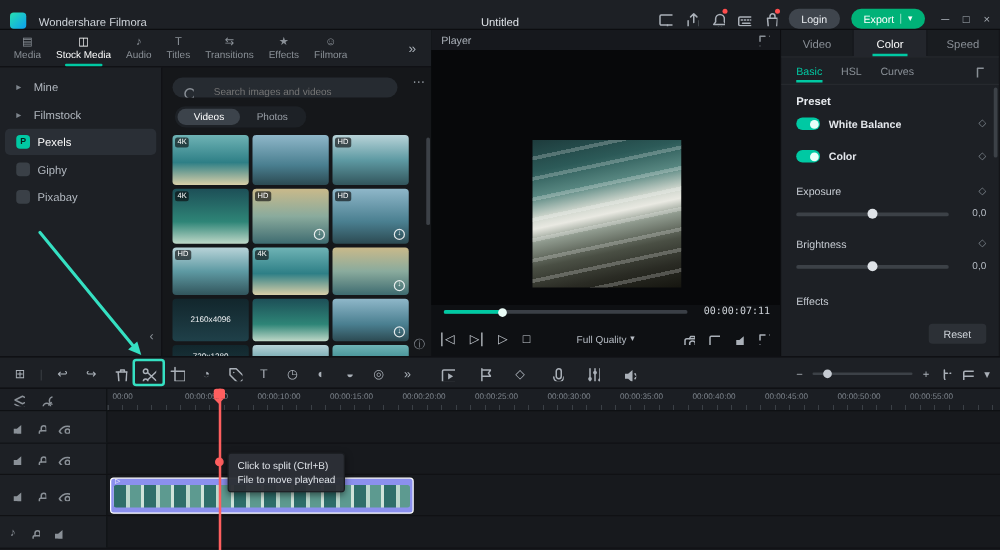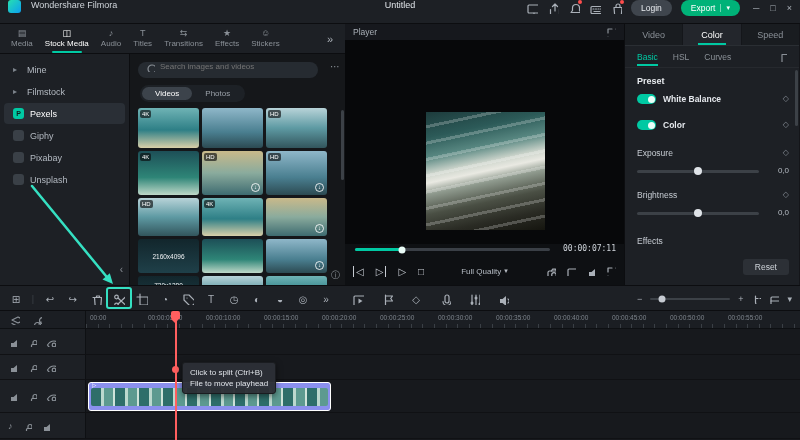--- a/index.html
+++ b/index.html
@@ -2,21 +2,21 @@
 <html><head>
 <meta charset="utf-8">
 <style>
 *{margin:0;padding:0;box-sizing:border-box}
 body{background:#0b0c0e;font-family:"Liberation Sans","DejaVu Sans",sans-serif;-webkit-font-smoothing:antialiased}
 .app{position:relative;width:800px;height:440px;background:#141519;color:#c6cbd2;font-size:9px;overflow:hidden}
 .si{width:12px;height:12px;fill:none;stroke:currentColor;stroke-width:1.2;stroke-linecap:round;stroke-linejoin:round;display:block}
 .si.sm{width:10px;height:10px}
 .sf{fill:currentColor;stroke:none}
 
-.titlebar{position:absolute;top:0;left:0;right:0;height:24px;background:#1d2025;border-bottom:1px solid #0c0d10;display:flex;align-items:flex-start;padding:0 8px;gap:10px;z-index:20}
+.titlebar{position:absolute;top:0;left:0;right:0;height:24px;background:#1d2025;border-bottom:1px solid #0c0d10;display:flex;align-items:flex-end;padding:0 8px;gap:10px;z-index:20}
 .logo{width:13px;height:13px;border-radius:3px;background:linear-gradient(135deg,#27e0b0,#0b9ff0);flex:none}
 .appname{font-size:9px;color:#cfd4da;white-space:nowrap}
 .menus{display:flex;gap:14px;margin-left:8px}
 .menu{font-size:9px;color:#b6bcc4}
 .proj{position:absolute;left:50%;transform:translateX(-50%);color:#dfe3e8;font-size:9px}
 .tb-right{margin-left:auto;display:flex;align-items:center;gap:9px}
 .tb-ic{position:relative;color:#aab0b8;display:flex;align-items:center}
 .dot-red{position:absolute;top:-2px;right:-2px;width:4px;height:4px;border-radius:50%;background:#ff4d4d}
 .pill{font-size:8.5px;padding:3px 10px;border-radius:10px;white-space:nowrap}
 .login{background:#3f454d;color:#e8ebef}
@@ -33,21 +33,21 @@
 
 .sidebar{position:absolute;top:54px;left:0;width:130px;height:231px;background:#1d2025;border-right:1px solid #0c0d10;padding-top:4px}
 .side-item{display:flex;align-items:center;gap:6px;height:21px;padding:0 9px;color:#b3b9c1;font-size:9px;margin:1px 4px;border-radius:4px}
 .side-item.active{background:#2a2f36;color:#fff}
 .chev{color:#7e858d;font-size:8px;width:8px}
 .logo-sq{width:11px;height:11px;border-radius:3px;background:#3a4047;display:flex;align-items:center;justify-content:center;font-size:7px;color:#cfd4da;flex:none}
 .logo-sq.pexels{background:#00c9a3;color:#07211b;font-weight:bold}
 .side-collapse{position:absolute;right:6px;bottom:10px;color:#8a9097;font-size:10px}
 
 .stock-main{position:absolute;top:54px;left:130px;width:215px;height:231px;background:#15171a;overflow:hidden}
-.searchbar{position:absolute;top:8px;left:8px;width:180px;height:16px;background:#262b31;border-radius:8px;display:flex;align-items:flex-start;gap:5px;padding:0 7px;color:#8a9097}
+.searchbar{position:absolute;top:8px;left:8px;width:180px;height:16px;background:#262b31;border-radius:8px;display:flex;align-items:flex-end;gap:16px;padding:0 7px;color:#8a9097}
 .searchbar input{background:transparent;border:none;outline:none;color:#aab0b8;font-size:8px;width:100%;font-family:inherit}
 .search-more{position:absolute;top:7px;right:5px;color:#8a9097;font-size:10px}
 .filters{position:absolute;top:31px;left:10px;display:flex;background:#1d2126;border-radius:9px;padding:2px}
 .filter{font-size:8px;color:#9aa0a8;padding:2px 13px;border-radius:8px}
 .filter.active{background:#3c434b;color:#fff}
 .grid{position:absolute;top:54px;left:8px;width:192px;display:flex;flex-wrap:wrap;gap:3px}
 .thumb{width:61px;position:relative;border-radius:3px;overflow:hidden}
 .h40{height:40px}.h44{height:44px}.h38{height:38px}.h34{height:34px}.h30{height:30px}
 .g1{background:linear-gradient(180deg,#6fb3b5,#2e7f86 55%,#d9cfa8)}
 .g2{background:linear-gradient(180deg,#8fb7c9,#4a7f90 60%,#2c4a52)}
@@ -211,21 +211,21 @@
     <div class="mtab">
         <span class="tic">⇆</span>
         <span>Transitions</span>
       </div>
     <div class="mtab">
         <span class="tic">★</span>
         <span>Effects</span>
       </div>
     <div class="mtab">
         <span class="tic">☺</span>
-        <span>Stickers</span>
+        <span>Filmora</span>
       </div>
     <span class="more-tabs">»</span>
   </div>
 
   <div class="sidebar">
     <div class="side-item">
         <span class="chev">▸</span>
         <span>Mine</span>
       </div>
     <div class="side-item">
@@ -236,24 +236,20 @@
         <span class="logo-sq pexels">P</span>
         <span>Pexels</span>
       </div>
     <div class="side-item">
         <span class="logo-sq"></span>
         <span>Giphy</span>
       </div>
     <div class="side-item">
         <span class="logo-sq"></span>
         <span>Pixabay</span>
-      </div>
-    <div class="side-item">
-        <span class="logo-sq"></span>
-        <span>Unsplash</span>
       </div>
     <span class="side-collapse">‹</span>
   </div>
 
   <div class="stock-main">
     <div class="searchbar">
       <span>
           <svg class="si sm">
             <circle cx="7" cy="7" r="4"></circle>
             <path d="M10 10l4 4"></path>

